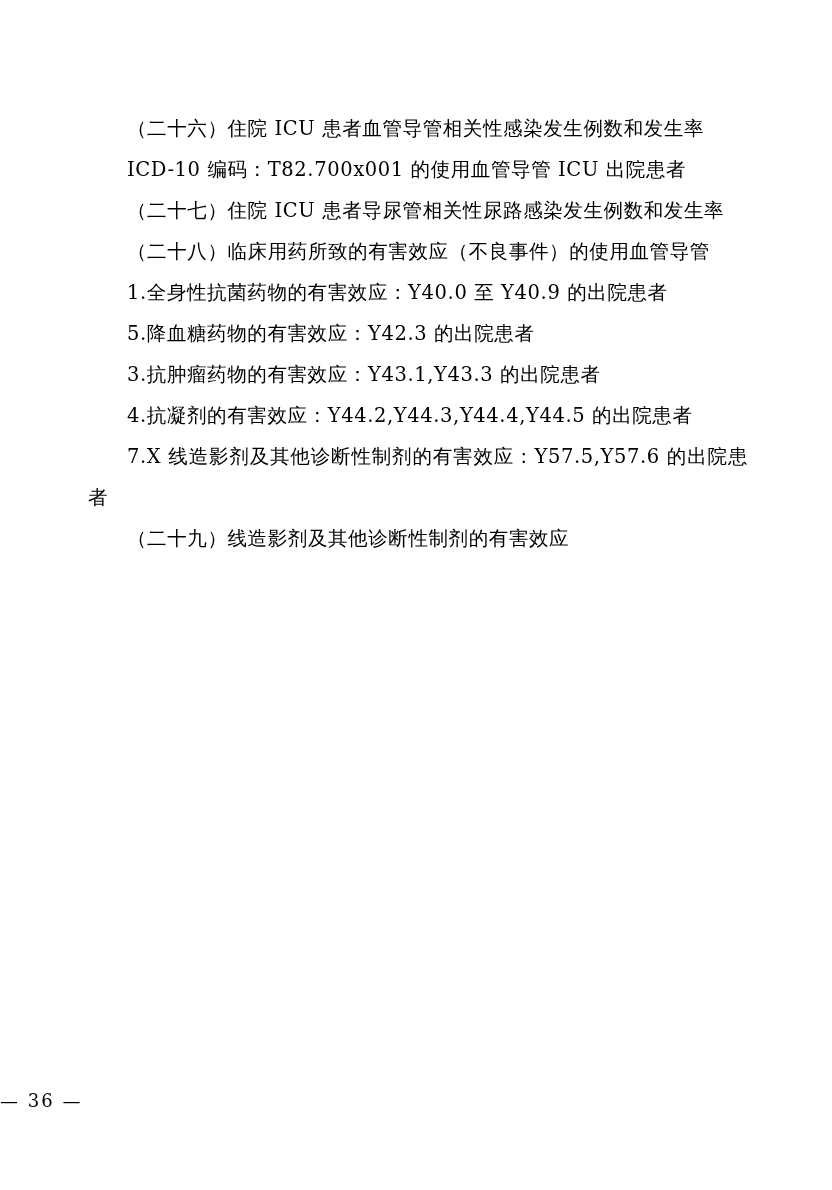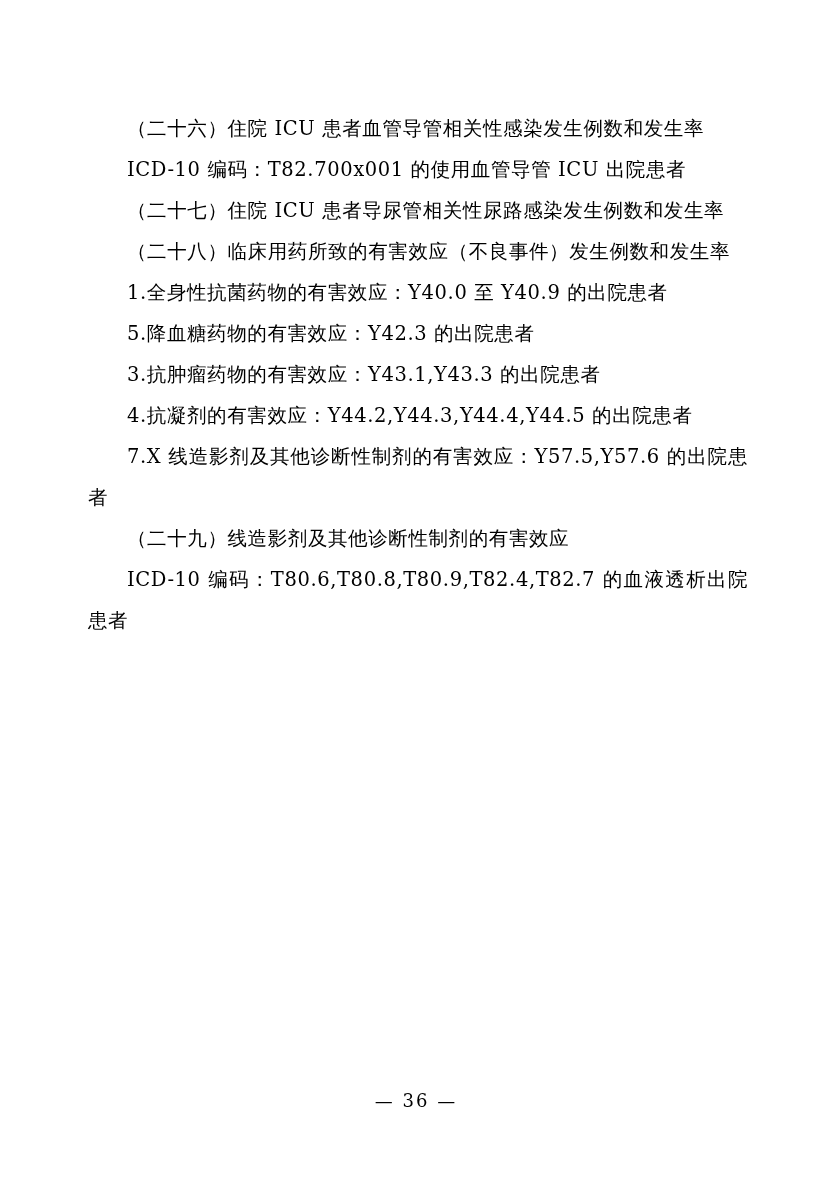--- a/index.html
+++ b/index.html
@@ -40,45 +40,44 @@
     word-break: break-all;
   }
   p.indent {
     text-indent: 39px;
   }
   .footer {
     position: absolute;
     left: 0;
     top: 1090px;
     width: 832px;
-    text-align: center;
+    text-align: left;
     font-size: 18px;
     font-family: "DejaVu Serif", "Liberation Serif", serif;
     letter-spacing: 2px;
   }
   .footer .dash {
     font-family: "DejaVu Sans", "Liberation Sans", sans-serif;
   }
 </style>
 </head>
 <body>
 
 <div class="page">
   <div class="content">
     <p class="para indent">（二十六）住院 ICU 患者血管导管相关性感染发生例数和发生率</p>
     <p class="para indent">ICD-10 编码：T82.700x001 的使用血管导管 ICU 出院患者</p>
     <p class="para indent">（二十七）住院 ICU 患者导尿管相关性尿路感染发生例数和发生率</p>
-    <p class="para indent">（二十八）临床用药所致的有害效应（不良事件）发生例数和发生率</p>
+    <p class="para indent">（二十八）临床用药所致的有害效应（不良事件）的使用血管导管</p>
     <p class="para indent">1.全身性抗菌药物的有害效应：Y40.0 至 Y40.9 的出院患者</p>
     <p class="para indent">5.降血糖药物的有害效应：Y42.3 的出院患者</p>
     <p class="para indent">3.抗肿瘤药物的有害效应：Y43.1,Y43.3 的出院患者</p>
     <p class="para indent">4.抗凝剂的有害效应：Y44.2,Y44.3,Y44.4,Y44.5 的出院患者</p>
     <p class="para indent">7.X 线造影剂及其他诊断性制剂的有害效应：Y57.5,Y57.6 的出院患者</p>
     <p class="para indent">（二十九）线造影剂及其他诊断性制剂的有害效应</p>
-    <p class="para indent">ICD-10 编码：T80.6,T80.8,T80.9,T82.4,T82.7 的血液透析出院患者</p>
   </div>
 
   <div class="footer">
     <span class="dash">—</span>
     <span>36</span>
     <span class="dash">—</span>
   </div>
 </div>
 
 </body></html>

